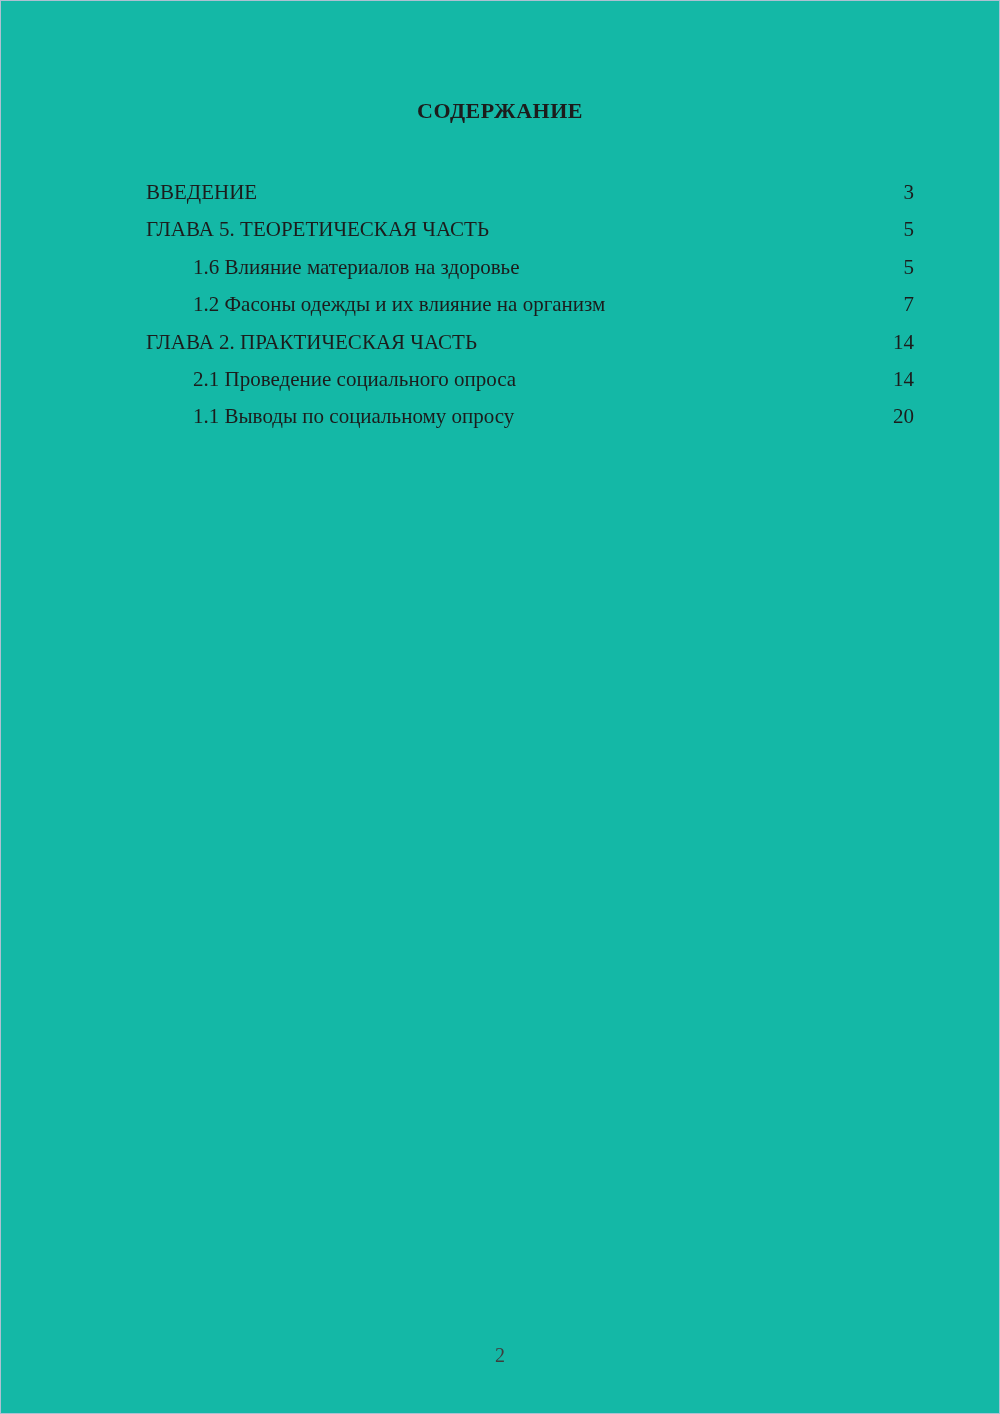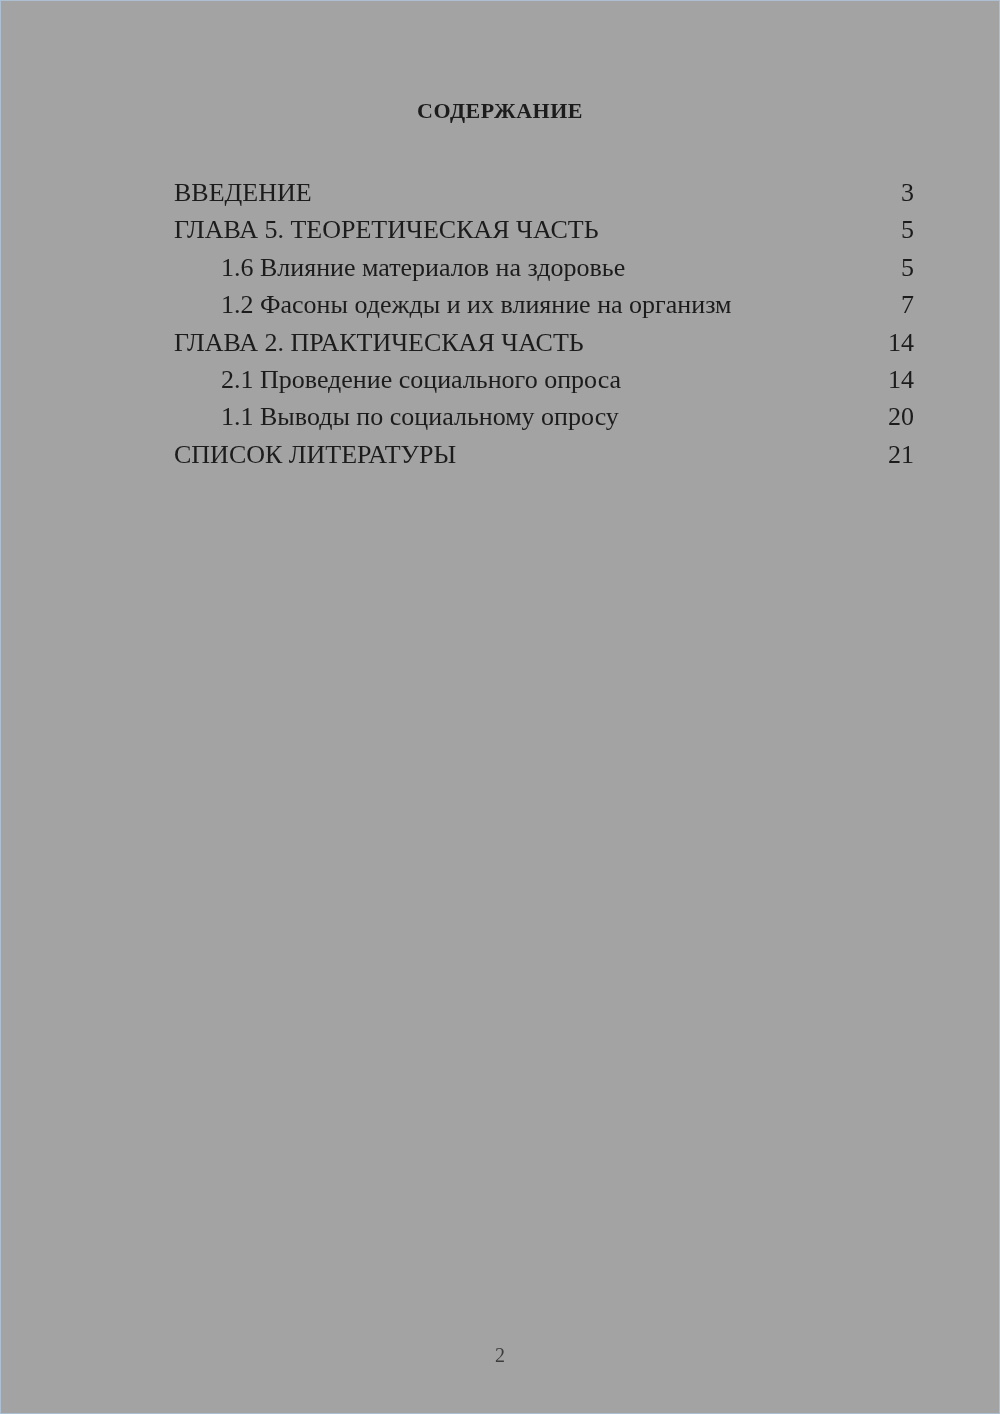--- a/index.html
+++ b/index.html
@@ -6,45 +6,44 @@
     margin: 0;
     padding: 0;
     background: #ffffff;
     font-family: "Liberation Serif", "DejaVu Serif", serif;
   }
   .page {
     position: relative;
     width: 998px;
     height: 1412px;
     margin: 0 auto;
-    background: #a3a3a3;
+    background: #14b8a6;
     border: 1px solid #adc0d2;
     box-sizing: content-box;
     color: #1c1c1c;
     overflow: hidden;
   }
   .doc-title {
     margin: 97px 0 0 0;
     text-align: center;
     font-size: 22px;
     font-weight: bold;
     letter-spacing: 0.5px;
     color: #1c1c1c;
   }
   .toc {
     margin: 50px 85px 0 145px;
   }
   .toc-row {
     display: flex;
     justify-content: space-between;
     align-items: baseline;
-    font-size: 26px;
+    font-size: 21px;
     line-height: 37.4px;
     white-space: nowrap;
-    margin-left: 28px;
   }
   .toc-row.indent .toc-label {
     padding-left: 47px;
   }
   .toc-label {
     flex: 1 1 auto;
     overflow: hidden;
   }
   .toc-page {
     flex: 0 0 auto;
@@ -89,20 +88,16 @@
         <span class="toc-page">14</span>
       </div>
       <div class="toc-row indent">
         <span class="toc-label">2.1 Проведение социального опроса</span>
         <span class="toc-page">14</span>
       </div>
       <div class="toc-row indent">
         <span class="toc-label">1.1 Выводы по социальному опросу</span>
         <span class="toc-page">20</span>
       </div>
-      <div class="toc-row">
-        <span class="toc-label">СПИСОК ЛИТЕРАТУРЫ</span>
-        <span class="toc-page">21</span>
-      </div>
     </div>
 
   <div class="footer-page-number">2</div>
 </div>
 
 </body></html>

